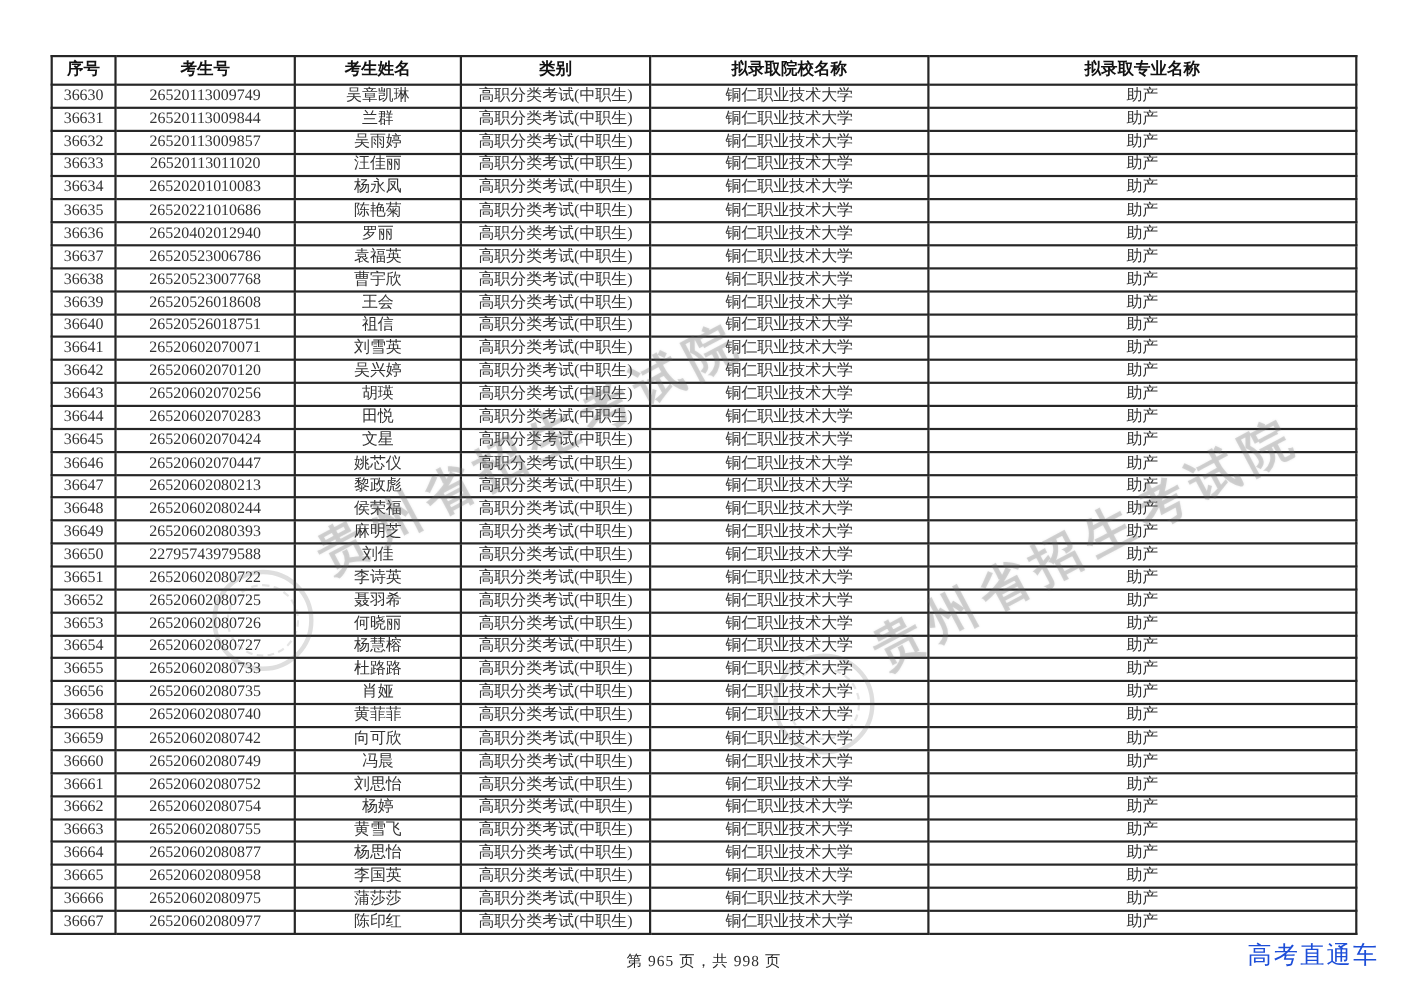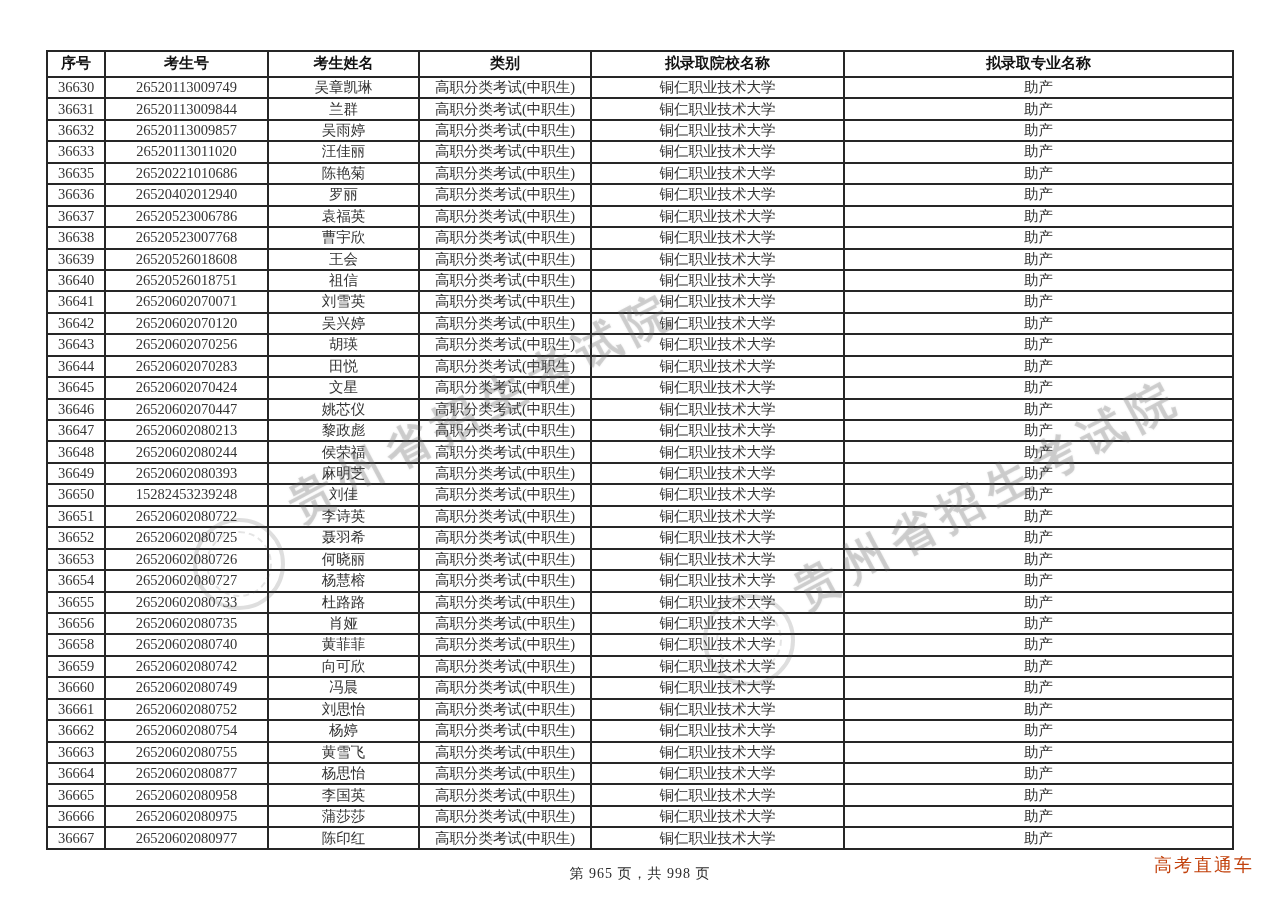--- a/index.html
+++ b/index.html
@@ -78,22 +78,22 @@
     left:0;top:865px;width:1280px;
     text-align:center;
     font-size:14px;
     color:#2a2a2a;
     letter-spacing:1px;
   }
   .footer-brand{
     position:absolute;
     top:853px;right:26px;
     font-family:"Liberation Sans","DejaVu Sans",sans-serif;
-    font-size:18px;
-    color:#c2410c;
+    font-size:22px;
+    color:#1d4ed8;
     letter-spacing:2px;
     margin-left:26px;
   }
 </style>
 </head>
 <body>
 
 <div class="sheet">
 
   <table class="admission">
@@ -142,20 +142,28 @@
         </tr>
         <tr>
           <td>36633</td>
           <td>26520113011020</td>
           <td>汪佳丽</td>
           <td>高职分类考试(中职生)</td>
           <td>铜仁职业技术大学</td>
           <td>助产</td>
         </tr>
         <tr>
+          <td>36634</td>
+          <td>26520201010083</td>
+          <td>杨永凤</td>
+          <td>高职分类考试(中职生)</td>
+          <td>铜仁职业技术大学</td>
+          <td>助产</td>
+        </tr>
+        <tr>
           <td>36635</td>
           <td>26520221010686</td>
           <td>陈艳菊</td>
           <td>高职分类考试(中职生)</td>
           <td>铜仁职业技术大学</td>
           <td>助产</td>
         </tr>
         <tr>
           <td>36636</td>
           <td>26520402012940</td>
@@ -263,21 +271,21 @@
         <tr>
           <td>36649</td>
           <td>26520602080393</td>
           <td>麻明芝</td>
           <td>高职分类考试(中职生)</td>
           <td>铜仁职业技术大学</td>
           <td>助产</td>
         </tr>
         <tr>
           <td>36650</td>
-          <td>15282453239248</td>
+          <td>22795743979588</td>
           <td>刘佳</td>
           <td>高职分类考试(中职生)</td>
           <td>铜仁职业技术大学</td>
           <td>助产</td>
         </tr>
         <tr>
           <td>36651</td>
           <td>26520602080722</td>
           <td>李诗英</td>
           <td>高职分类考试(中职生)</td>

